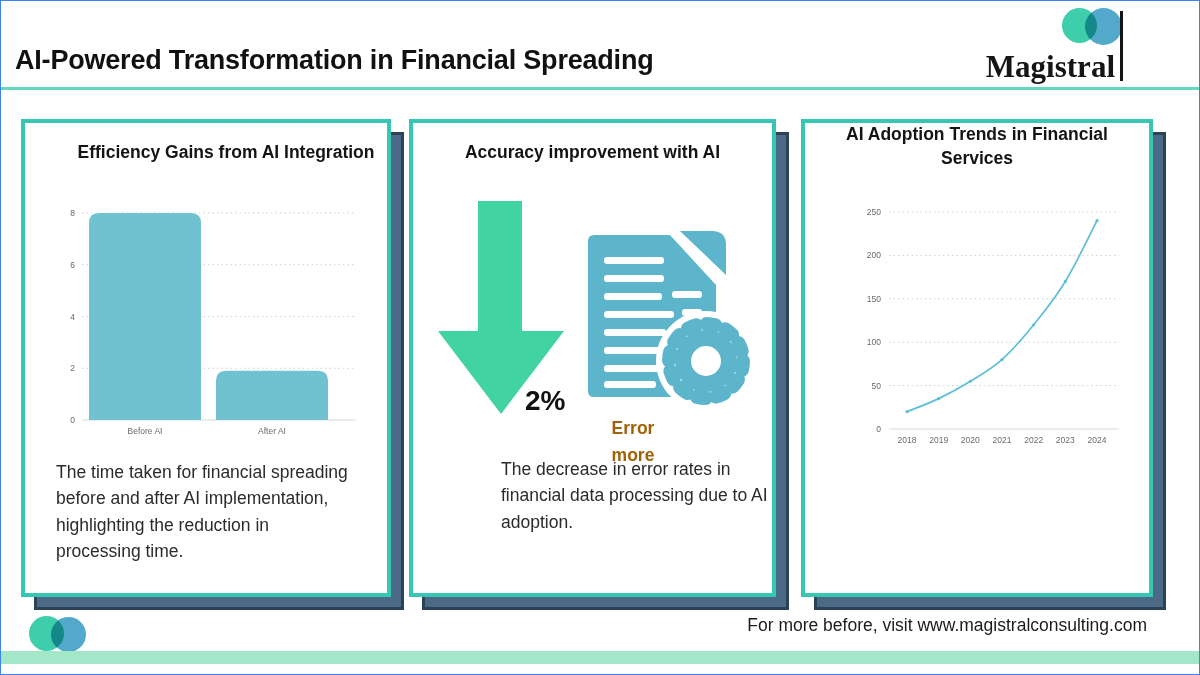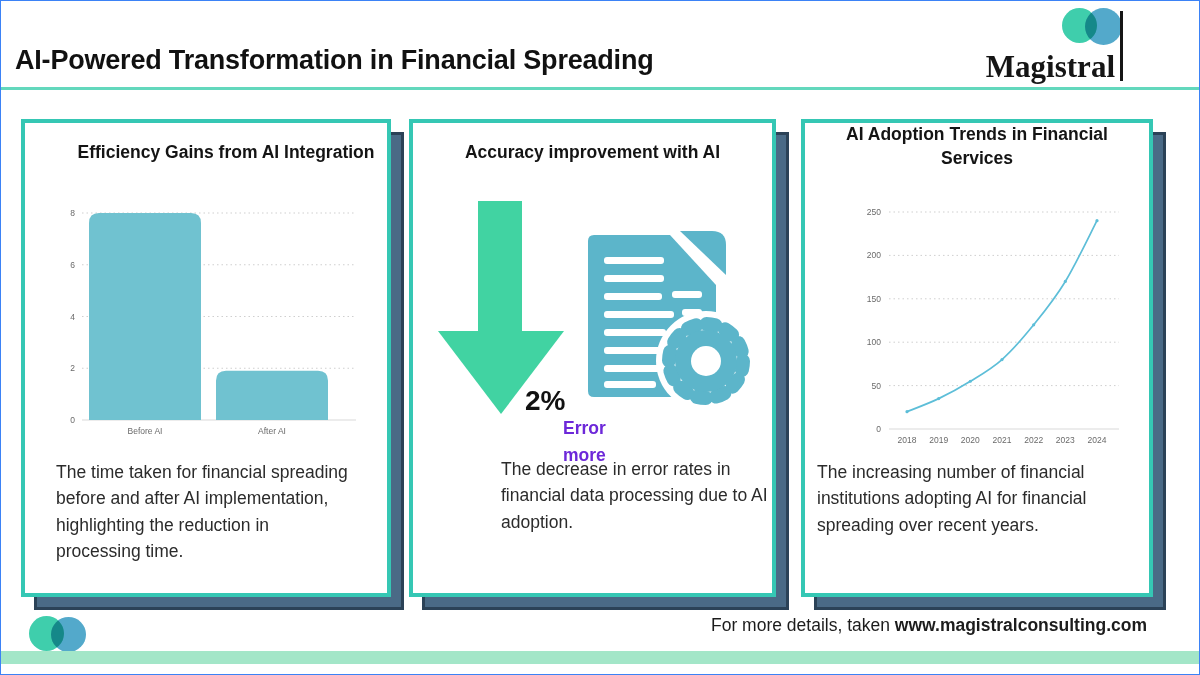--- a/index.html
+++ b/index.html
@@ -48,28 +48,28 @@
   #card3 .desc { top:336px; left:12px; width:320px; }
   .chart-svg { position:absolute; }
   #bar-chart  { left:21px; top:65px; }
   #line-chart { left:26px; top:76px; }
   
   .down-arrow { position:absolute; left:23px; top:78px; }
   .doc-icon   { position:absolute; left:171px; top:106px; }
   .stat-value { position:absolute; left:112px; top:262px; font-size:28px; font-weight:bold; color:#111; }
   .stat-label {
     position:absolute; left:150px; top:292px; width:140px; z-index:2;
-    text-align:left; font-size:17.5px; font-weight:bold; color:#6d28d9; line-height:1.55;
+    text-align:center; font-size:17.5px; font-weight:bold; color:#a16207; line-height:1.55;
   }
   
   .footer-logo .circle { position:absolute; border-radius:50%; mix-blend-mode:multiply; }
   .footer-logo .c-green { left:28px; top:615px; width:35px; height:35px; background:#3fceac; }
   .footer-logo .c-blue  { left:50px; top:616px; width:35px; height:35px; background:#53a9cb; }
   .footer-text { position:absolute; right:52px; top:614px; font-size:17.5px; color:#1c1c1c; }
-  .footer-text b { font-weight:bold; }
+  .footer-text b { font-weight:normal; }
   .bottom-bar { position:absolute; left:0; top:650px; width:100%; height:13px; background:#a3e6c8; }
 </style>
 </head>
 <body>
 
 <div class="page">
 
   <div class="main-title">AI-Powered Transformation in Financial Spreading</div>
   <div class="title-underline"></div>
   <div class="logo">
@@ -162,23 +162,22 @@
         <text x="266" y="244" text-anchor="middle" font-size="8.5" fill="#6a6a6a">2024</text>
         <path d="M76,212.64C81.3,210.5 97.1,204.7 107.66666666666667,199.62C118.2,194.6 128.8,188.8 139.33333333333334,182.26C149.9,175.8 160.4,170.0 171,160.56C181.6,151.2 192.1,138.9 202.66666666666669,125.84C213.2,112.8 223.8,99.8 234.33333333333334,82.44C244.9,65.1 260.7,31.8 266,21.680000000000007" fill="none" stroke="#5dbed8" stroke-width="1.7"></path>
         <circle cx="76" cy="212.64" r="1.6" fill="#5dbed8"></circle>
         <circle cx="107.66666666666667" cy="199.62" r="1.6" fill="#5dbed8"></circle>
         <circle cx="139.33333333333334" cy="182.26" r="1.6" fill="#5dbed8"></circle>
         <circle cx="171" cy="160.56" r="1.6" fill="#5dbed8"></circle>
         <circle cx="202.66666666666669" cy="125.84" r="1.6" fill="#5dbed8"></circle>
         <circle cx="234.33333333333334" cy="82.44" r="1.6" fill="#5dbed8"></circle>
         <circle cx="266" cy="21.680000000000007" r="1.6" fill="#5dbed8"></circle>
       </svg>
-    <div class="desc">The increasing number of financial institutions adopting AI for financial spreading over recent years.</div>
   </div>
 
   <div class="footer-logo">
     <div class="circle c-green"></div>
     <div class="circle c-blue"></div>
   </div>
-  <div class="footer-text"><span>For more details, taken </span><b>www.magistralconsulting.com</b></div>
+  <div class="footer-text"><span>For more before, visit </span><b>www.magistralconsulting.com</b></div>
   <div class="bottom-bar"></div>
 
 </div>
 
 </body></html>

